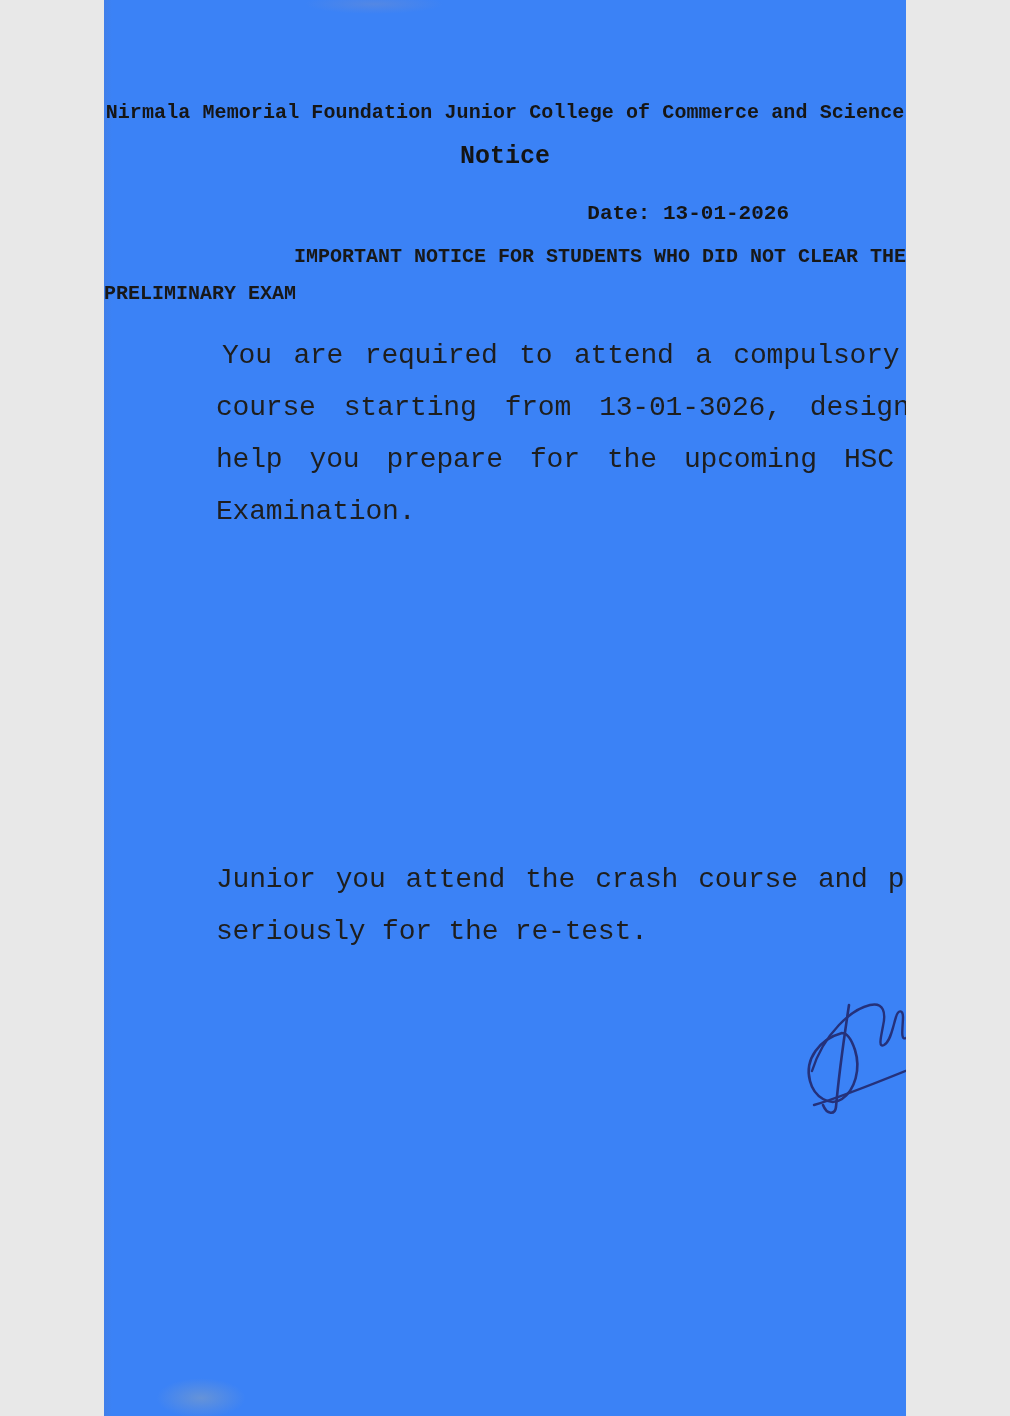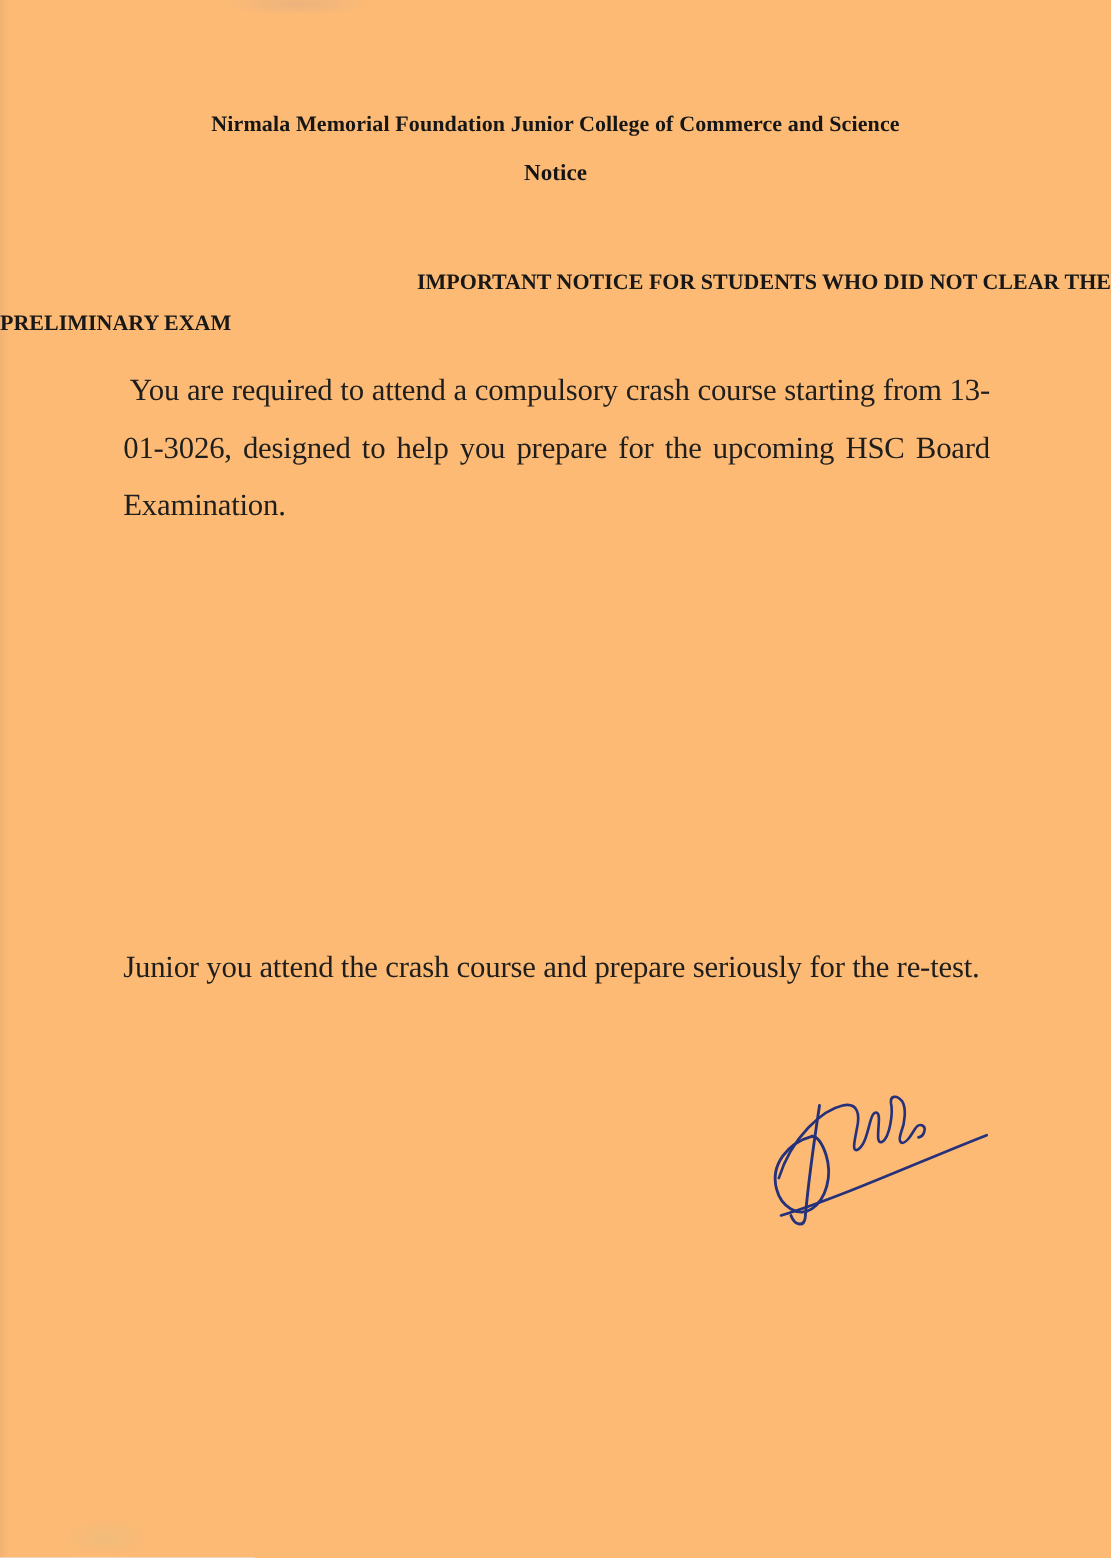--- a/index.html
+++ b/index.html
@@ -2,26 +2,26 @@
 <html><head>
 <meta charset="utf-8">
 <style>
   html, body {
     margin: 0;
     padding: 0;
     background: #e8e8e8;
   }
   .page {
     position: relative;
-    width: 1010px;
+    width: 802px;
     height: 1416px;
     margin: 0 auto;
-    background: #fdba74;
+    background: #3b82f6;
     overflow: hidden;
-    font-family: Liberation Serif, serif;
+    font-family: Liberation Mono, monospace;
     color: #1d1d1d;
   }
   
   .edge-shade-left {
     position: absolute;
     left: 0; top: 0; bottom: 0;
     width: 8px;
     background: linear-gradient(to right, rgba(120,100,110,0.10), rgba(120,100,110,0));
   }
   .smudge-top {
@@ -46,21 +46,21 @@
     font-size: 20px;
     line-height: 30px;
     letter-spacing: 0.1px;
     color: #161616;
   }
   .doc-title {
     position: absolute;
     left: 0; right: 0; top: 140px;
     text-align: center;
     font-weight: bold;
-    font-size: 21px;
+    font-size: 25px;
     line-height: 34px;
     color: #141414;
   }
   .date-line {
     position: absolute;
     left: 0; right: 117px; top: 200px;
     text-align: right;
     font-weight: bold;
     font-size: 21px;
     line-height: 28px;
@@ -113,20 +113,21 @@
 <div class="page">
 
   <div class="edge-shade-left"></div>
   <div class="smudge-top"></div>
   <div class="smudge-bottom"></div>
 
   <div class="college-name">Nirmala Memorial Foundation Junior College of Commerce and Science</div>
 
   <div class="doc-title">Notice</div>
 
+  <div class="date-line">Date: 13-01-2026</div>
 
   <div class="subject-line-1">IMPORTANT NOTICE FOR STUDENTS WHO DID NOT CLEAR THE</div>
 
   <div class="subject-line-2">PRELIMINARY EXAM</div>
 
   <p class="body-paragraph p1">You are required to attend a compulsory crash course starting from 13-01-3026, designed to help you prepare for the upcoming HSC Board Examination.</p>
 
 
 
   <p class="body-paragraph p4">Junior you attend the crash course and prepare seriously for the re-test.</p>

